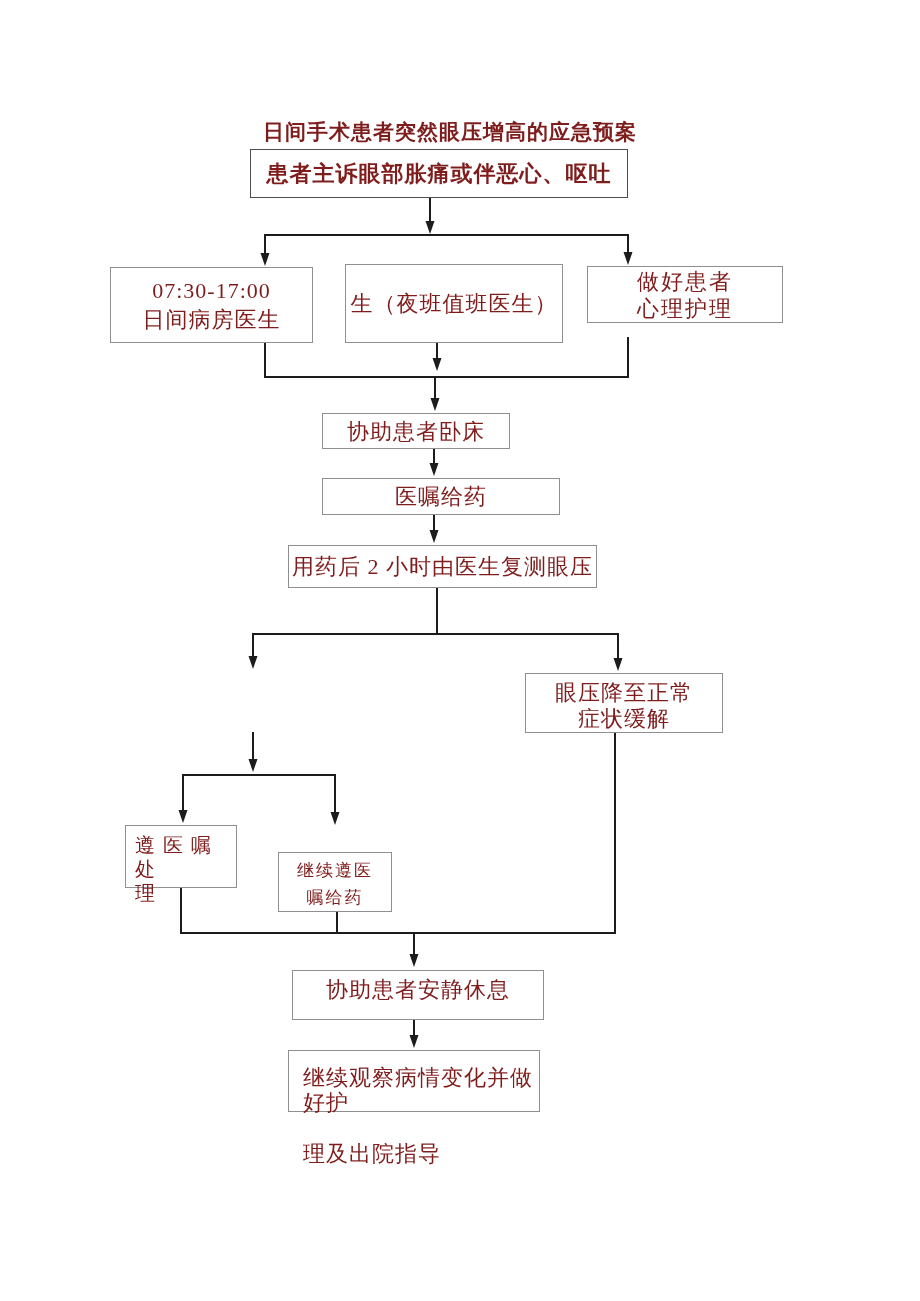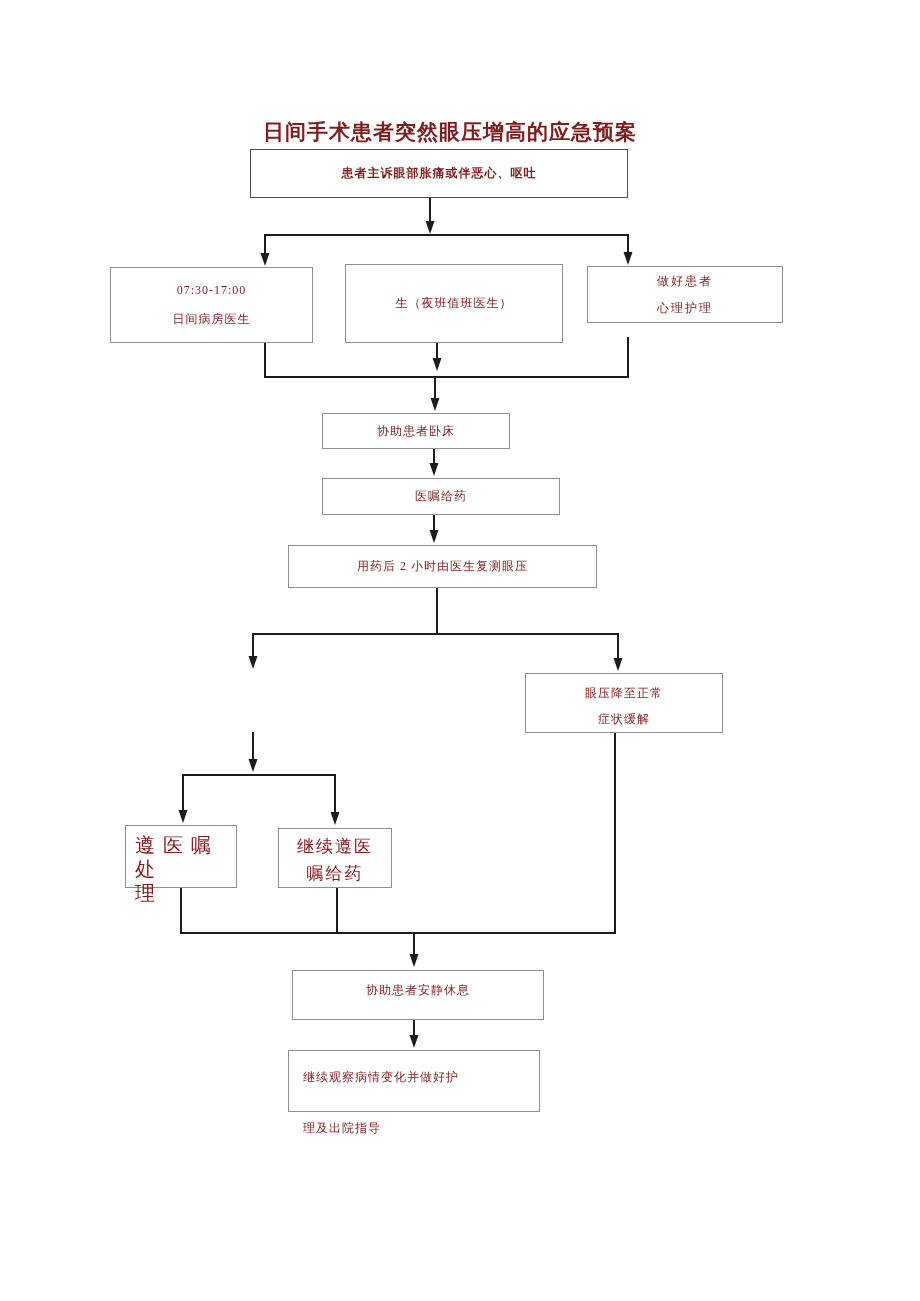--- a/index.html
+++ b/index.html
@@ -38,21 +38,21 @@
   }
   #connectors polygon {
     fill: #1c1c1c;
     stroke: none;
   }
   .box {
     position: absolute;
     box-sizing: border-box;
     border: 1.5px solid #8f8f8f;
     background: #ffffff;
-    font-size: 12px;
+    font-size: 22px;
     letter-spacing: 1px;
     text-align: center;
     display: flex;
     flex-direction: column;
     align-items: center;
     justify-content: center;
     line-height: 27px;
   }
   .box--start {
     border-color: #4d4d4d;
@@ -157,21 +157,21 @@
   <div class="box box--topalign" style="left:525px; top:673px; width:198px; height:60px; padding-top:6px; line-height:26px;">
     <span class="line">眼压降至正常</span>
     <span class="line">症状缓解</span>
   </div>
 
   <div class="box box--topalign box--left" style="left:125px; top:825px; width:112px; height:63px; padding:7px 0 0 9px; letter-spacing:8px; line-height:24px; font-size:20px;">
     <span class="line">遵医嘱处</span>
     <span class="line">理</span>
   </div>
 
-  <div class="box box--topalign" style="left:278px; top:828px; width:114px; height:60px; padding-top:4px; letter-spacing:2px; line-height:27px; font-size:17px;">
+  <div class="box box--topalign" style="left:278px; top:852px; width:114px; height:60px; padding-top:4px; letter-spacing:2px; line-height:27px; font-size:17px;">
     <span class="line">继续遵医</span>
     <span class="line">嘱给药</span>
   </div>
 
   <div class="box box--topalign" style="left:292px; top:970px; width:252px; height:50px; padding-top:6px; line-height:26px;">
     <span class="line">协助患者安静休息</span>
   </div>
 
   <div class="box box--topalign box--left" style="left:288px; top:1050px; width:252px; height:62px; padding:14px 6px 0 14px; line-height:25px;gap:26px;">
     <span class="line">继续观察病情变化并做好护</span>

